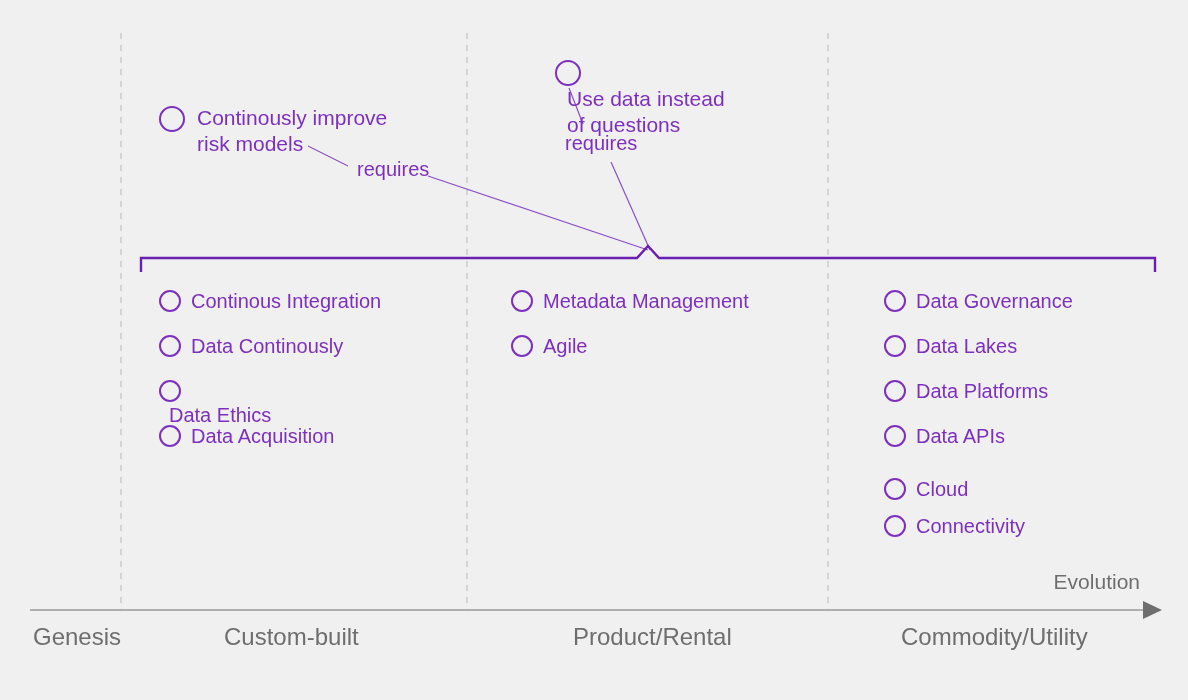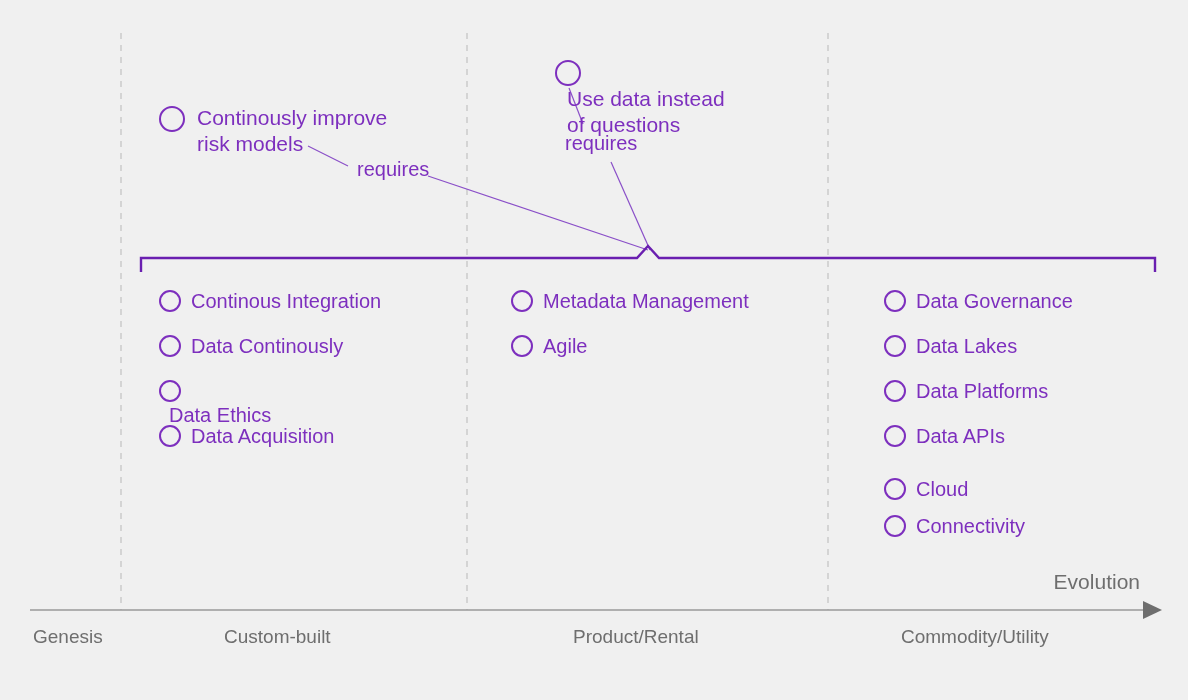--- a/index.html
+++ b/index.html
@@ -63,21 +63,21 @@
     position: absolute;
     color: #7d2fbe;
     font-size: 20px;
     line-height: 18px;
     white-space: nowrap;
     font-family: "Liberation Sans", sans-serif;
   }
   .axis-tick-label {
     position: absolute;
     color: #6e6e6e;
-    font-size: 19px;
+    font-size: 24px;
     line-height: 22px;
     white-space: nowrap;
     font-family: "Liberation Sans", sans-serif;
   }
   .axis-title {
     position: absolute;
     color: #6e6e6e;
     font-size: 21px;
     line-height: 24px;
     white-space: nowrap;

